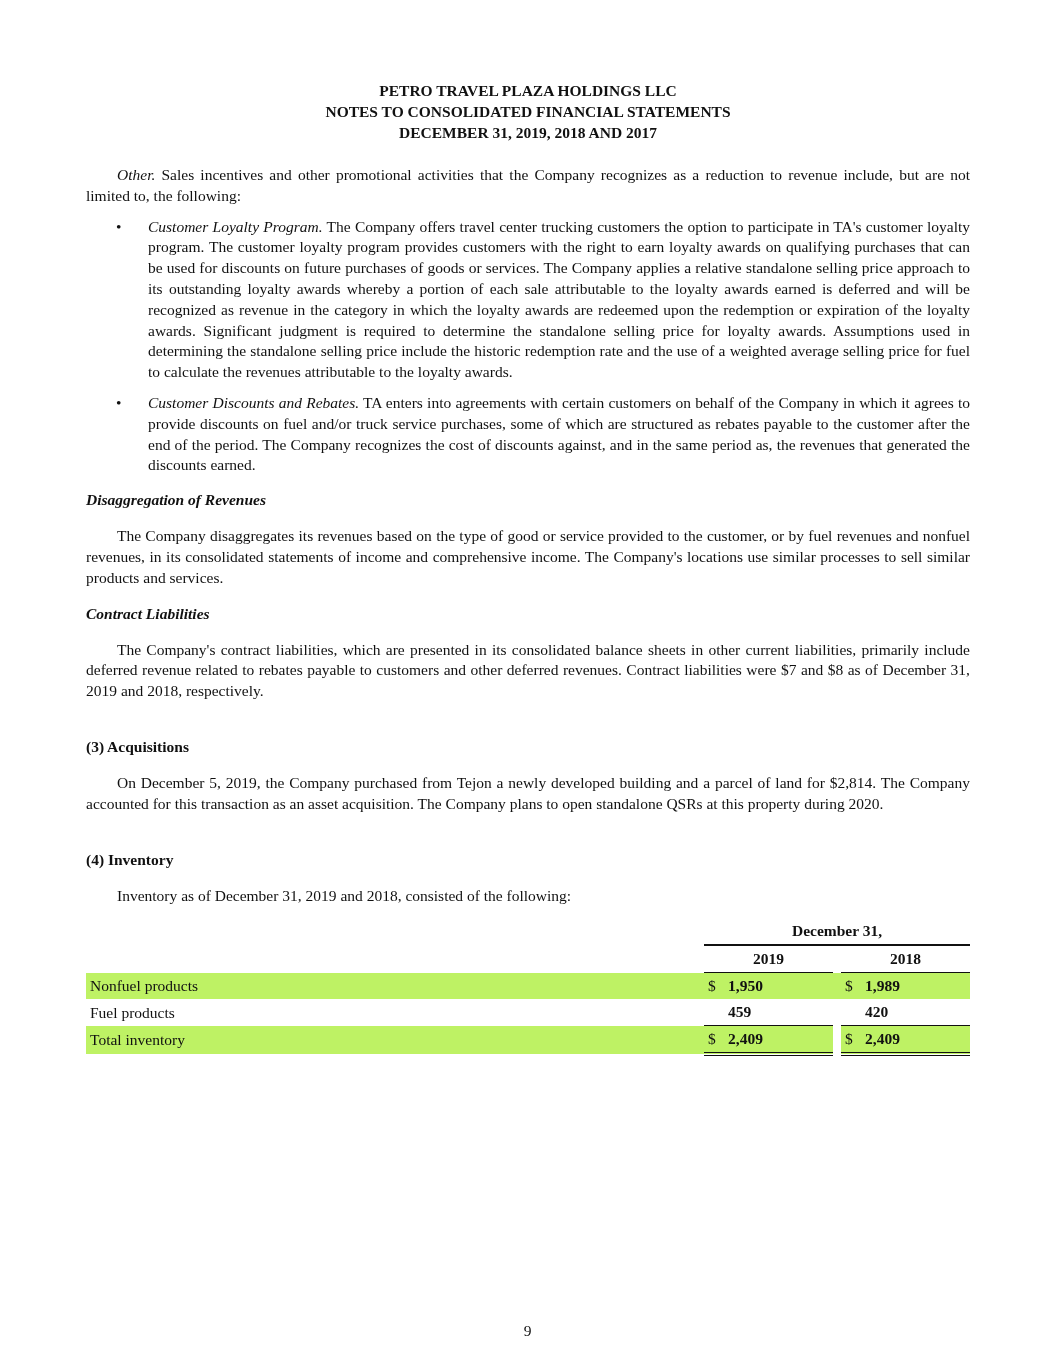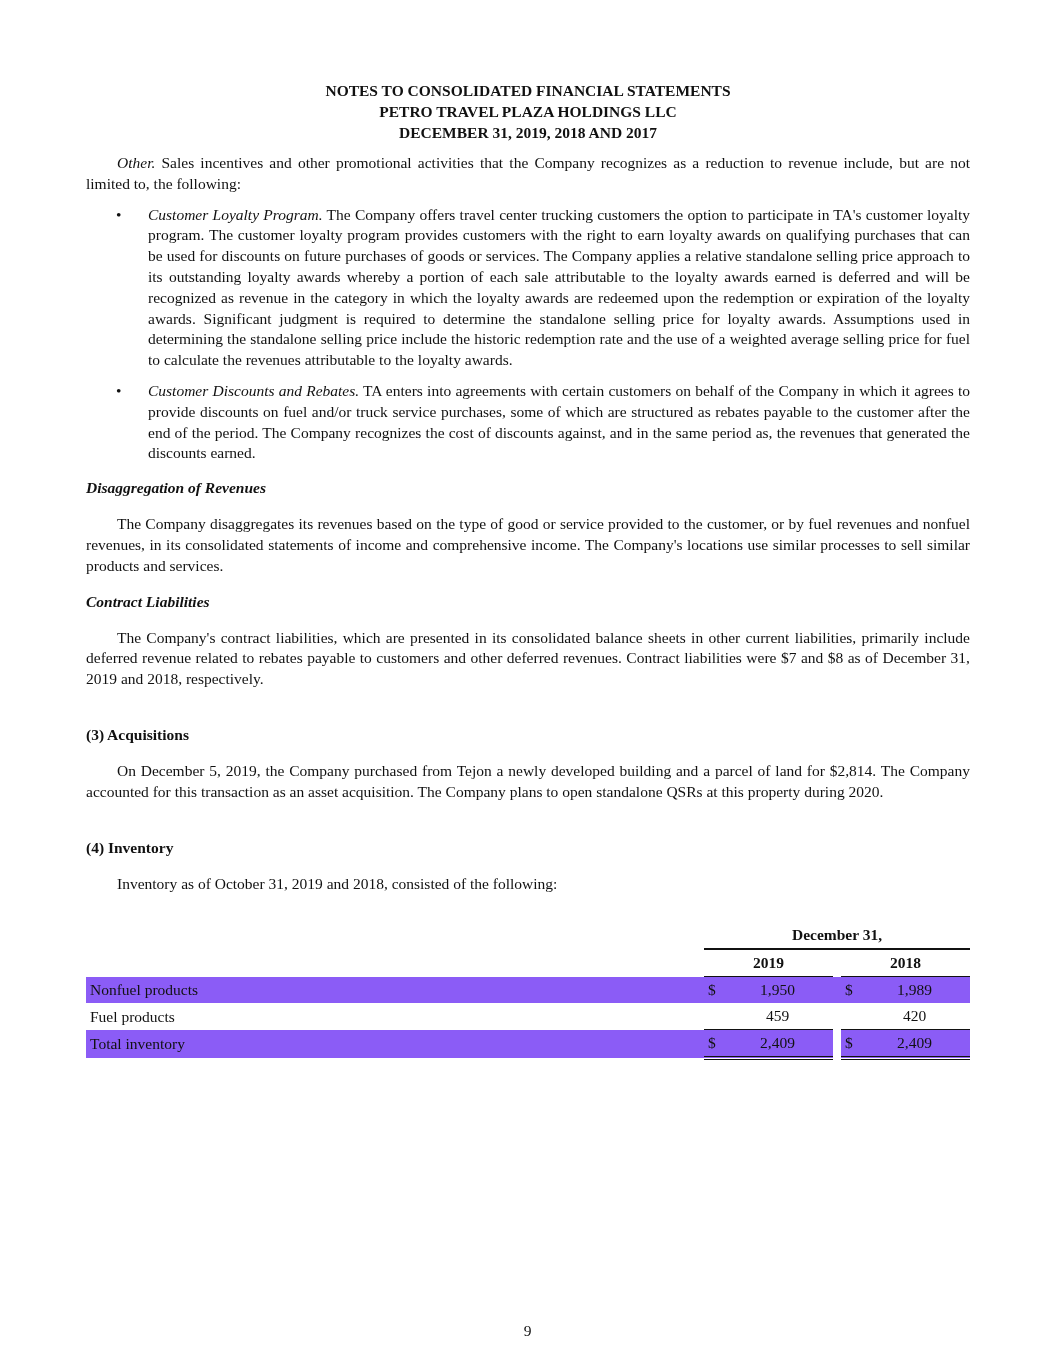--- a/index.html
+++ b/index.html
@@ -9,58 +9,58 @@
   .hdr.sub { font-weight: normal; }
   p { margin: 0; line-height: 20.8px; text-align: justify; }
   .indent { text-indent: 31px; }
   .bullet { position: relative; padding-left: 62px; margin-top: 10px; }
   .bullet .dot { position: absolute; left: 30px; top: 0; }
   .it { font-style: italic; }
   .subhead { font-weight: bold; font-style: italic; margin-top: 12px; line-height: 20px; }
   .section { font-weight: bold; line-height: 20px; }
   table { border-collapse: collapse; width: 884px; font-size: 15.5px; }
   td { padding: 0; height: 26px; line-height: 26px; }
-  .band td { background: #8b5cf6; }
+  .band td { background: #bef264; }
   .lbl { padding-left: 4px; }
   .dollar { width: 20px; padding-left: 4px; }
-  .num { text-align: center; padding-right: 6px; }
+  .num { text-align: left; padding-right: 6px; font-weight: bold; }
   .colhead { font-weight: bold; text-align: center; }
   .topline { border-bottom: 2px solid #111; }
   .gap { width: 8px; }
   .dbl { border-bottom: 4px double #111; }
   .sgl { border-bottom: 1px solid #111; }
   .pagenum { position: absolute; top: 1322px; left: 0; width: 1055px; text-align: center; font-size: 15.5px; }
 </style>
 </head>
 <body>
 
 <div class="page">
+  <div class="hdr">PETRO TRAVEL PLAZA HOLDINGS LLC</div>
   <div class="hdr">NOTES TO CONSOLIDATED FINANCIAL STATEMENTS</div>
-  <div class="hdr">PETRO TRAVEL PLAZA HOLDINGS LLC</div>
   <div class="hdr">DECEMBER 31, 2019, 2018 AND 2017</div>
 
-  <p class="indent" style="margin-top:10px;"><span class="it">Other.</span><span> Sales incentives and other promotional activities that the Company recognizes as a reduction to revenue include, but are not limited to, the following:</span></p>
+  <p class="indent" style="margin-top:22px;"><span class="it">Other.</span><span> Sales incentives and other promotional activities that the Company recognizes as a reduction to revenue include, but are not limited to, the following:</span></p>
 
   <p class="bullet"><span class="dot">•</span><span class="it">Customer Loyalty Program.</span><span> The Company offers travel center trucking customers the option to participate in TA's customer loyalty program. The customer loyalty program provides customers with the right to earn loyalty awards on qualifying purchases that can be used for discounts on future purchases of goods or services. The Company applies a relative standalone selling price approach to its outstanding loyalty awards whereby a portion of each sale attributable to the loyalty awards earned is deferred and will be recognized as revenue in the category in which the loyalty awards are redeemed upon the redemption or expiration of the loyalty awards. Significant judgment is required to determine the standalone selling price for loyalty awards. Assumptions used in determining the standalone selling price include the historic redemption rate and the use of a weighted average selling price for fuel to calculate the revenues attributable to the loyalty awards.</span></p>
 
   <p class="bullet"><span class="dot">•</span><span class="it">Customer Discounts and Rebates.</span><span> TA enters into agreements with certain customers on behalf of the Company in which it agrees to provide discounts on fuel and/or truck service purchases, some of which are structured as rebates payable to the customer after the end of the period. The Company recognizes the cost of discounts against, and in the same period as, the revenues that generated the discounts earned.</span></p>
 
   <div class="subhead" style="margin-top:14px;font-style:italic;">Disaggregation of Revenues</div>
   <p class="indent" style="margin-top:16px;">The Company disaggregates its revenues based on the type of good or service provided to the customer, or by fuel revenues and nonfuel revenues, in its consolidated statements of income and comprehensive income. The Company's locations use similar processes to sell similar products and services.</p>
 
   <div class="subhead" style="margin-top:15px;">Contract Liabilities</div>
   <p class="indent" style="margin-top:16px;">The Company's contract liabilities, which are presented in its consolidated balance sheets in other current liabilities, primarily include deferred revenue related to rebates payable to customers and other deferred revenues. Contract liabilities were $7 and $8 as of December 31, 2019 and 2018, respectively.</p>
 
   <div class="section" style="margin-top:35px;">(3)  Acquisitions</div>
   <p class="indent" style="margin-top:16px;">On December 5, 2019, the Company purchased from Tejon a newly developed building and a parcel of land for $2,814. The Company accounted for this transaction as an asset acquisition. The Company plans to open standalone QSRs at this property during 2020.</p>
 
   <div class="section" style="margin-top:35px;">(4)  Inventory</div>
-  <p class="indent" style="margin-top:16px;">Inventory as of October 31, 2019 and 2018, consisted of the following:</p>
+  <p class="indent" style="margin-top:16px;">Inventory as of December 31, 2019 and 2018, consisted of the following:</p>
 
-  <table style="margin-top:28px;">
+  <table style="margin-top:12px;">
     <tbody>
         <tr>
       <td style="width:618px;"></td>
       <td colspan="5" class="colhead topline">December 31,</td>
     </tr>
     <tr>
       <td></td>
       <td colspan="2" class="colhead sgl">2019</td>
       <td class="gap"></td>
       <td colspan="2" class="colhead sgl">2018</td>

